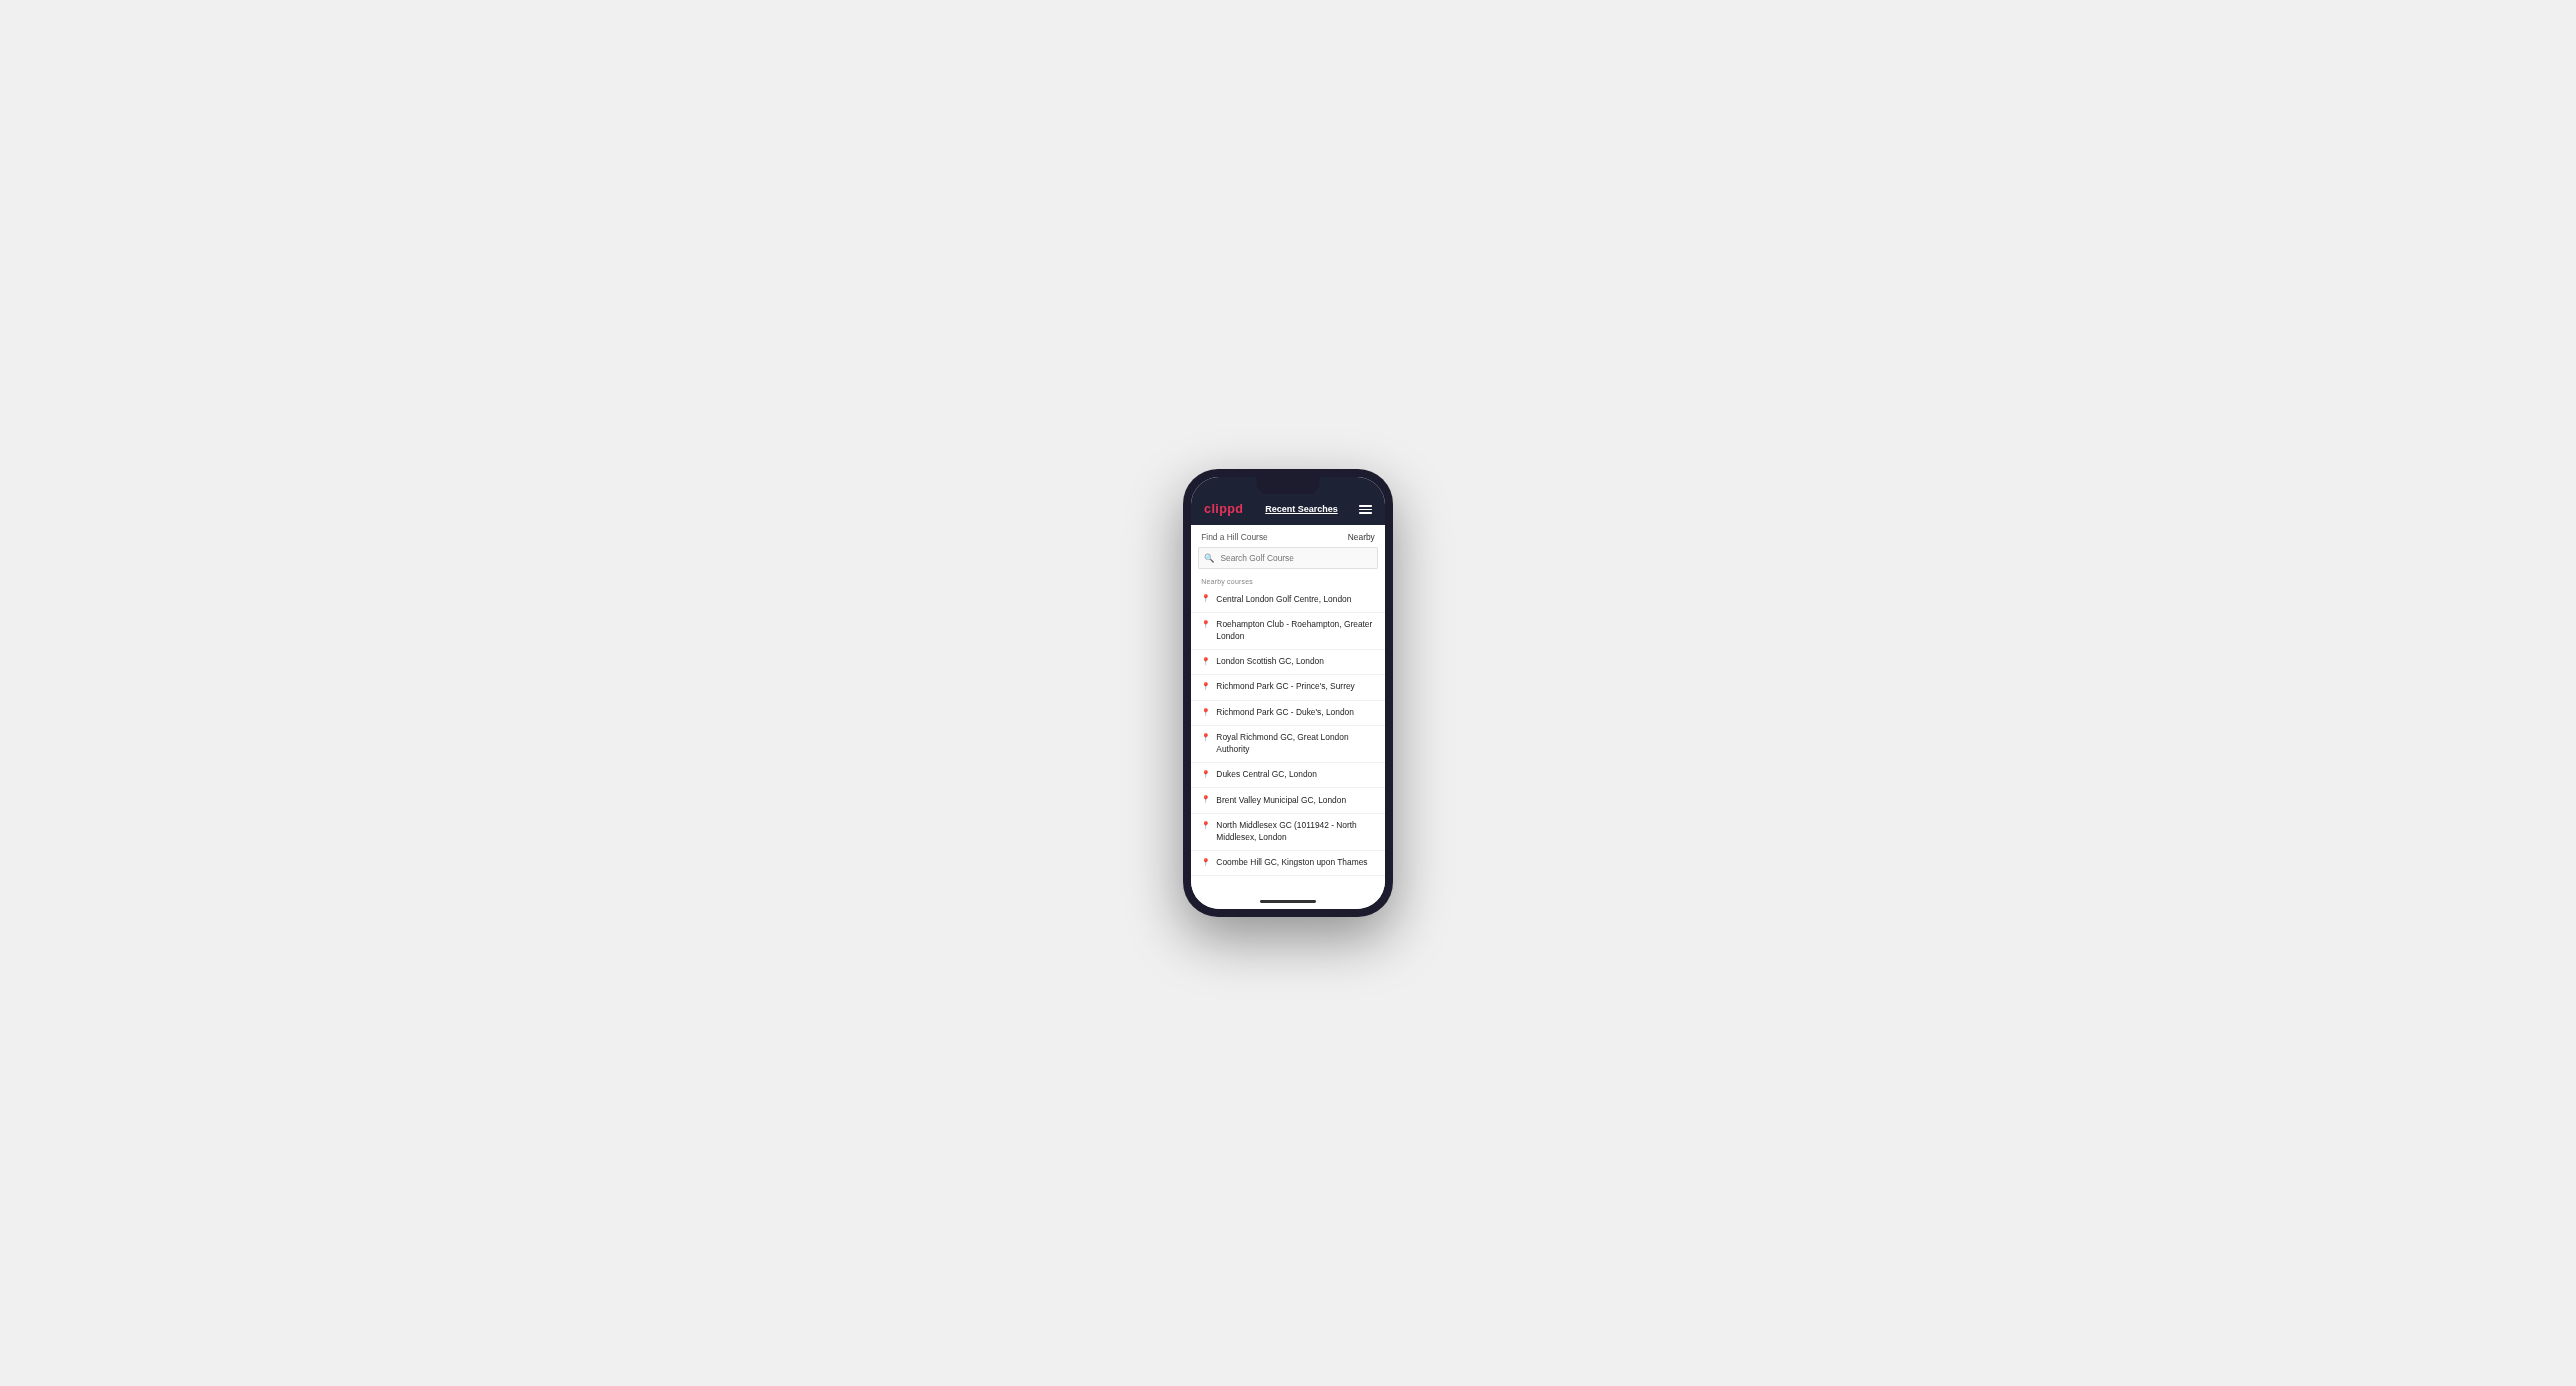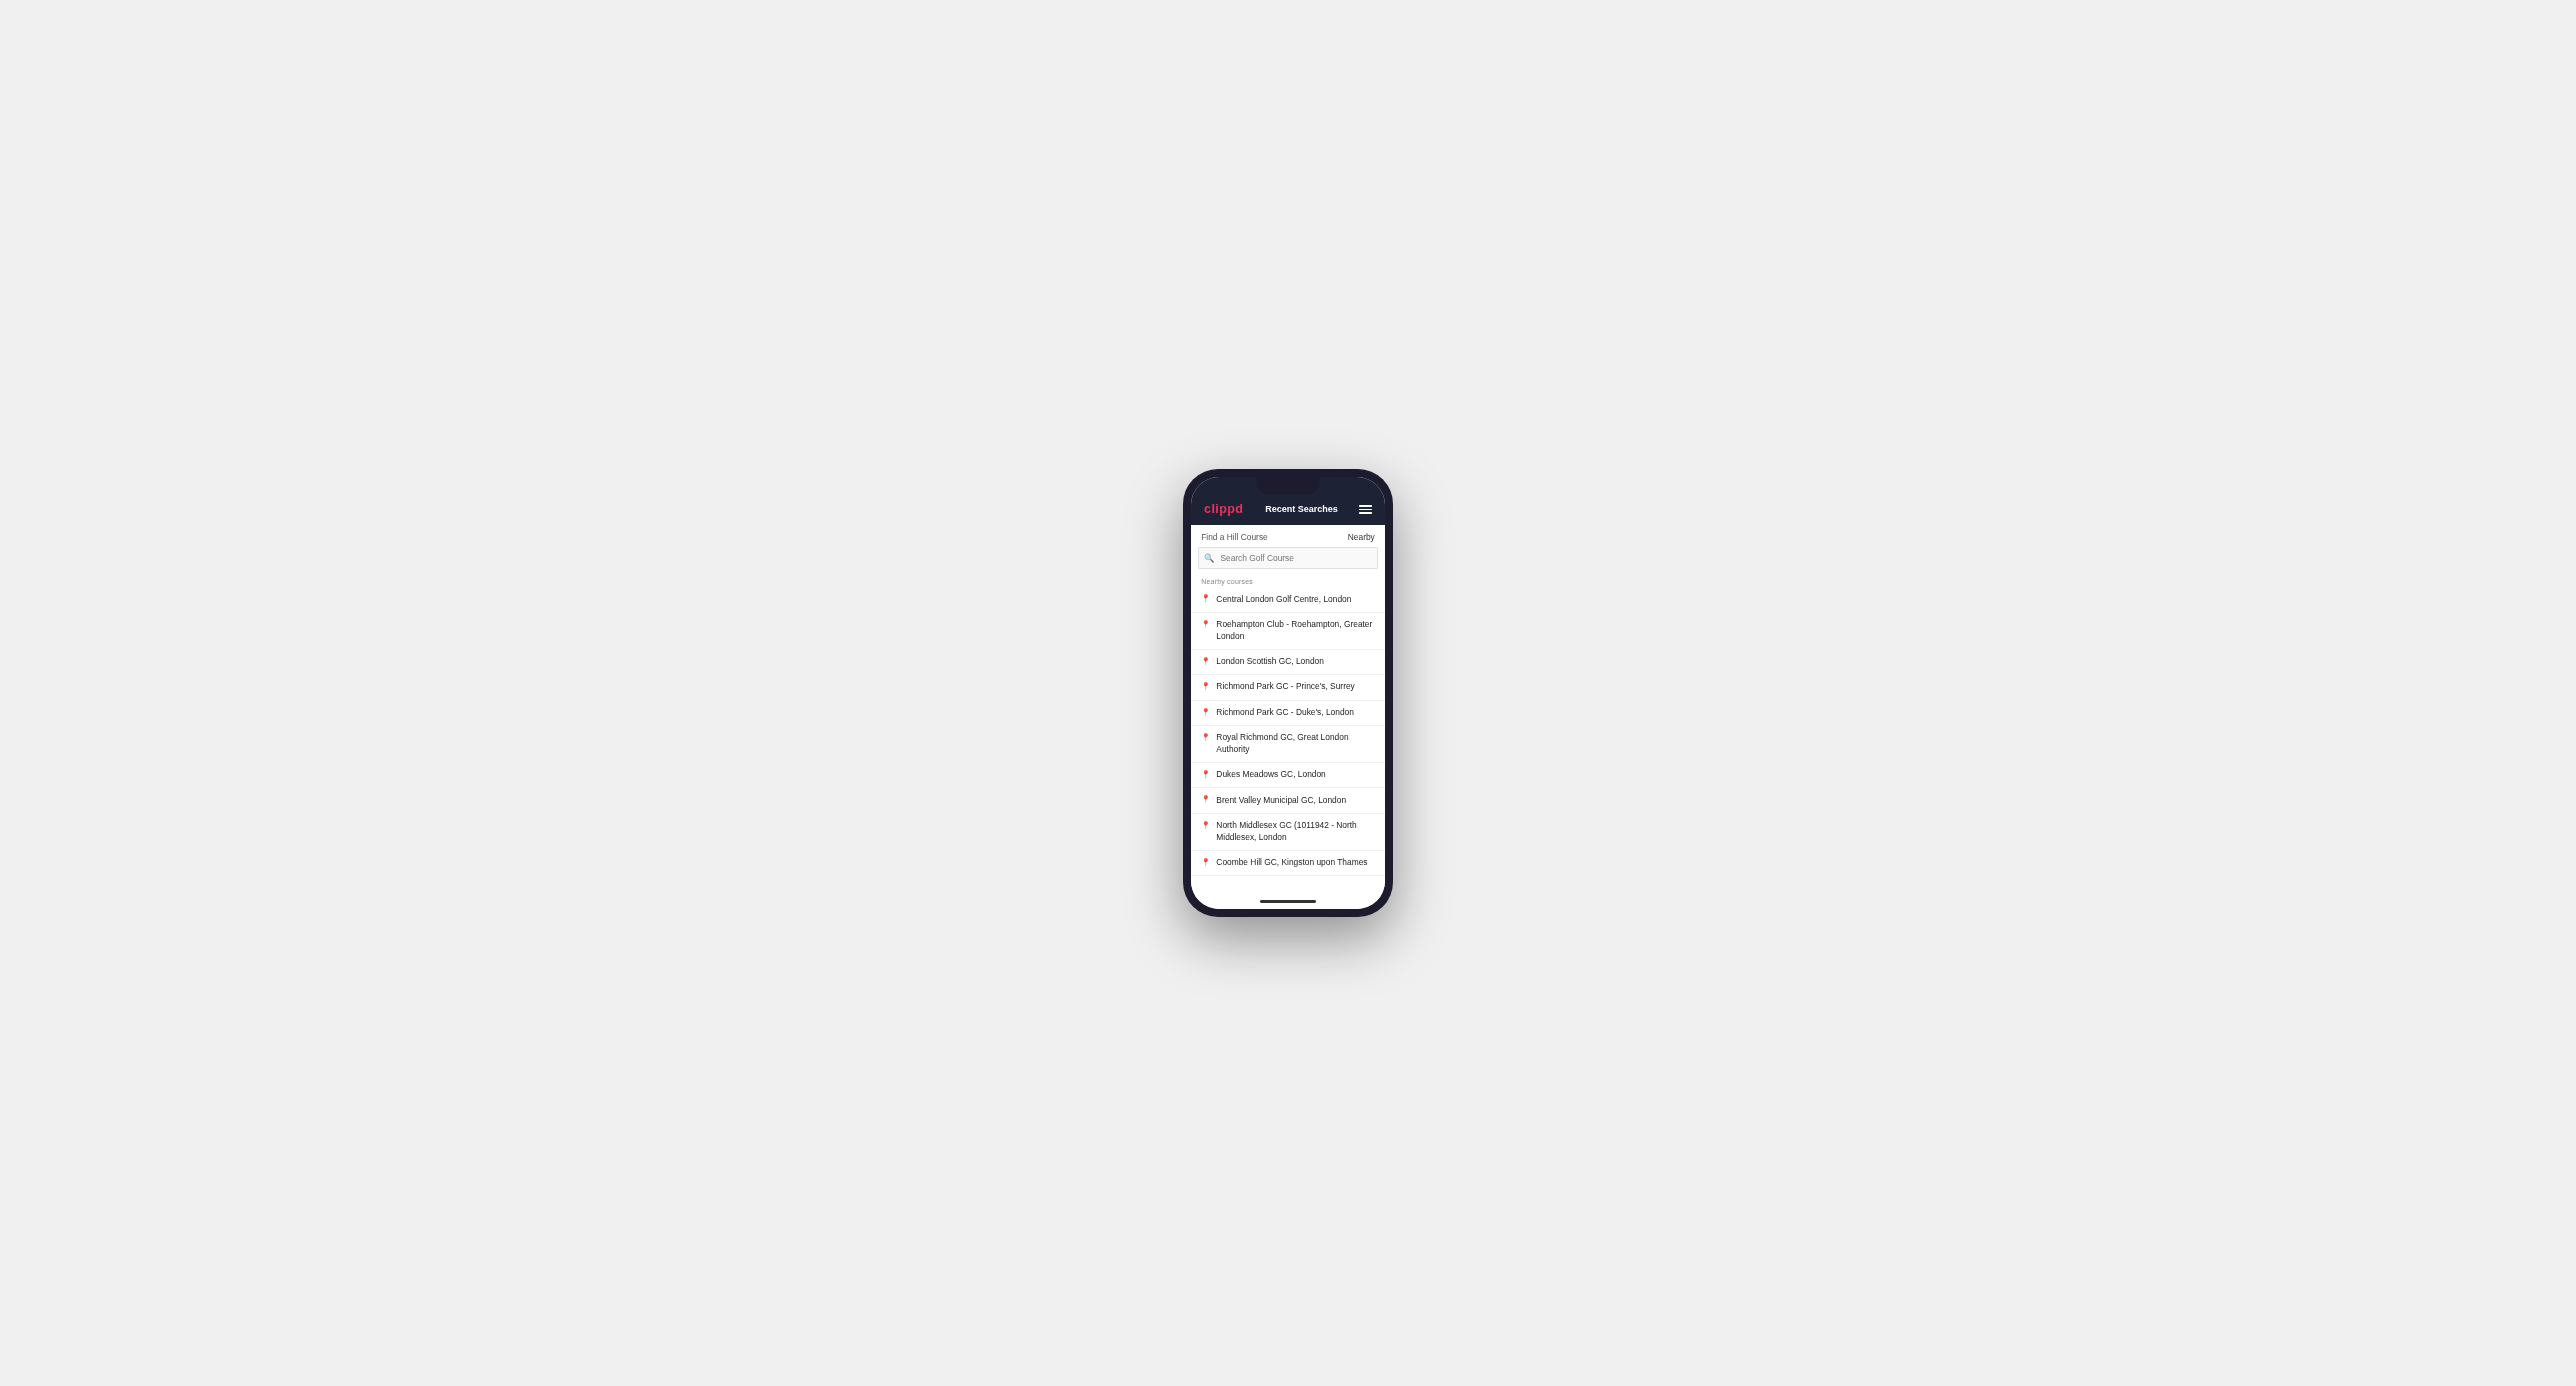--- a/index.html
+++ b/index.html
@@ -58,20 +58,21 @@
       font-size: 12.6px;
       font-weight: 700;
       color: #e8325a;
       letter-spacing: 0.4px;
     }
 
     .header-title {
       font-size: 9px;
       font-weight: 600;
       color: #ffffff;
+      text-decoration: underline;
     }
 
     .menu-icon {
       display: flex;
       flex-direction: column;
       gap: 2.1px;
       cursor: pointer;
     }
 
     .menu-icon span {
@@ -237,21 +238,21 @@
           <li class="course-item">
             <span class="pin-icon">📍</span>
             <span class="course-name">Richmond Park GC - Duke's, London</span>
           </li>
           <li class="course-item">
             <span class="pin-icon">📍</span>
             <span class="course-name">Royal Richmond GC, Great London Authority</span>
           </li>
           <li class="course-item">
             <span class="pin-icon">📍</span>
-            <span class="course-name">Dukes Meadows GC, London</span>
+            <span class="course-name">Dukes Central GC, London</span>
           </li>
           <li class="course-item">
             <span class="pin-icon">📍</span>
             <span class="course-name">Brent Valley Municipal GC, London</span>
           </li>
           <li class="course-item">
             <span class="pin-icon">📍</span>
             <span class="course-name">North Middlesex GC (1011942 - North Middlesex, London</span>
           </li>
           <li class="course-item">

